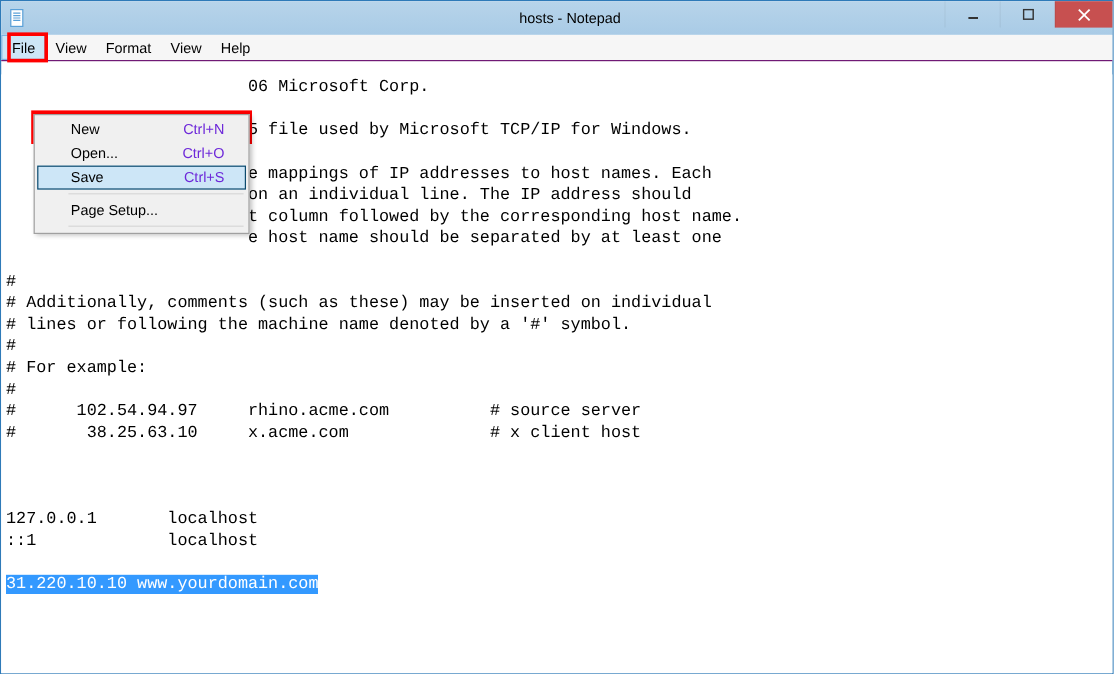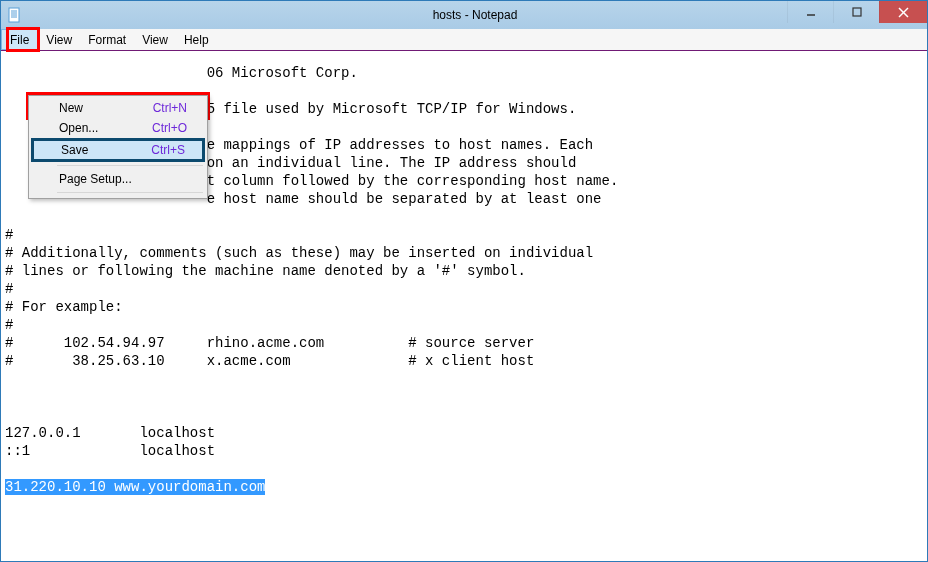--- a/index.html
+++ b/index.html
@@ -101,21 +101,21 @@
   .dd-item {
     display: flex;
     justify-content: space-between;
     padding: 3px 18px 3px 28px;
     font-size: 12px;
     color: #000;
     cursor: default;
   }
   .dd-item.hover {
     background: #cde6f7;
-    border: 3px solid #0c4a6e;
+    border: 1px solid #0c4a6e;
     padding: 2px 17px 2px 27px;
   }
   .dd-sep {
     height: 1px;
     margin: 3px 2px 3px 26px;
     background: #d7d7d7;
   }
   .dd-shortcut { color: #6d28d9; }
   .editor {
     flex: 1;

